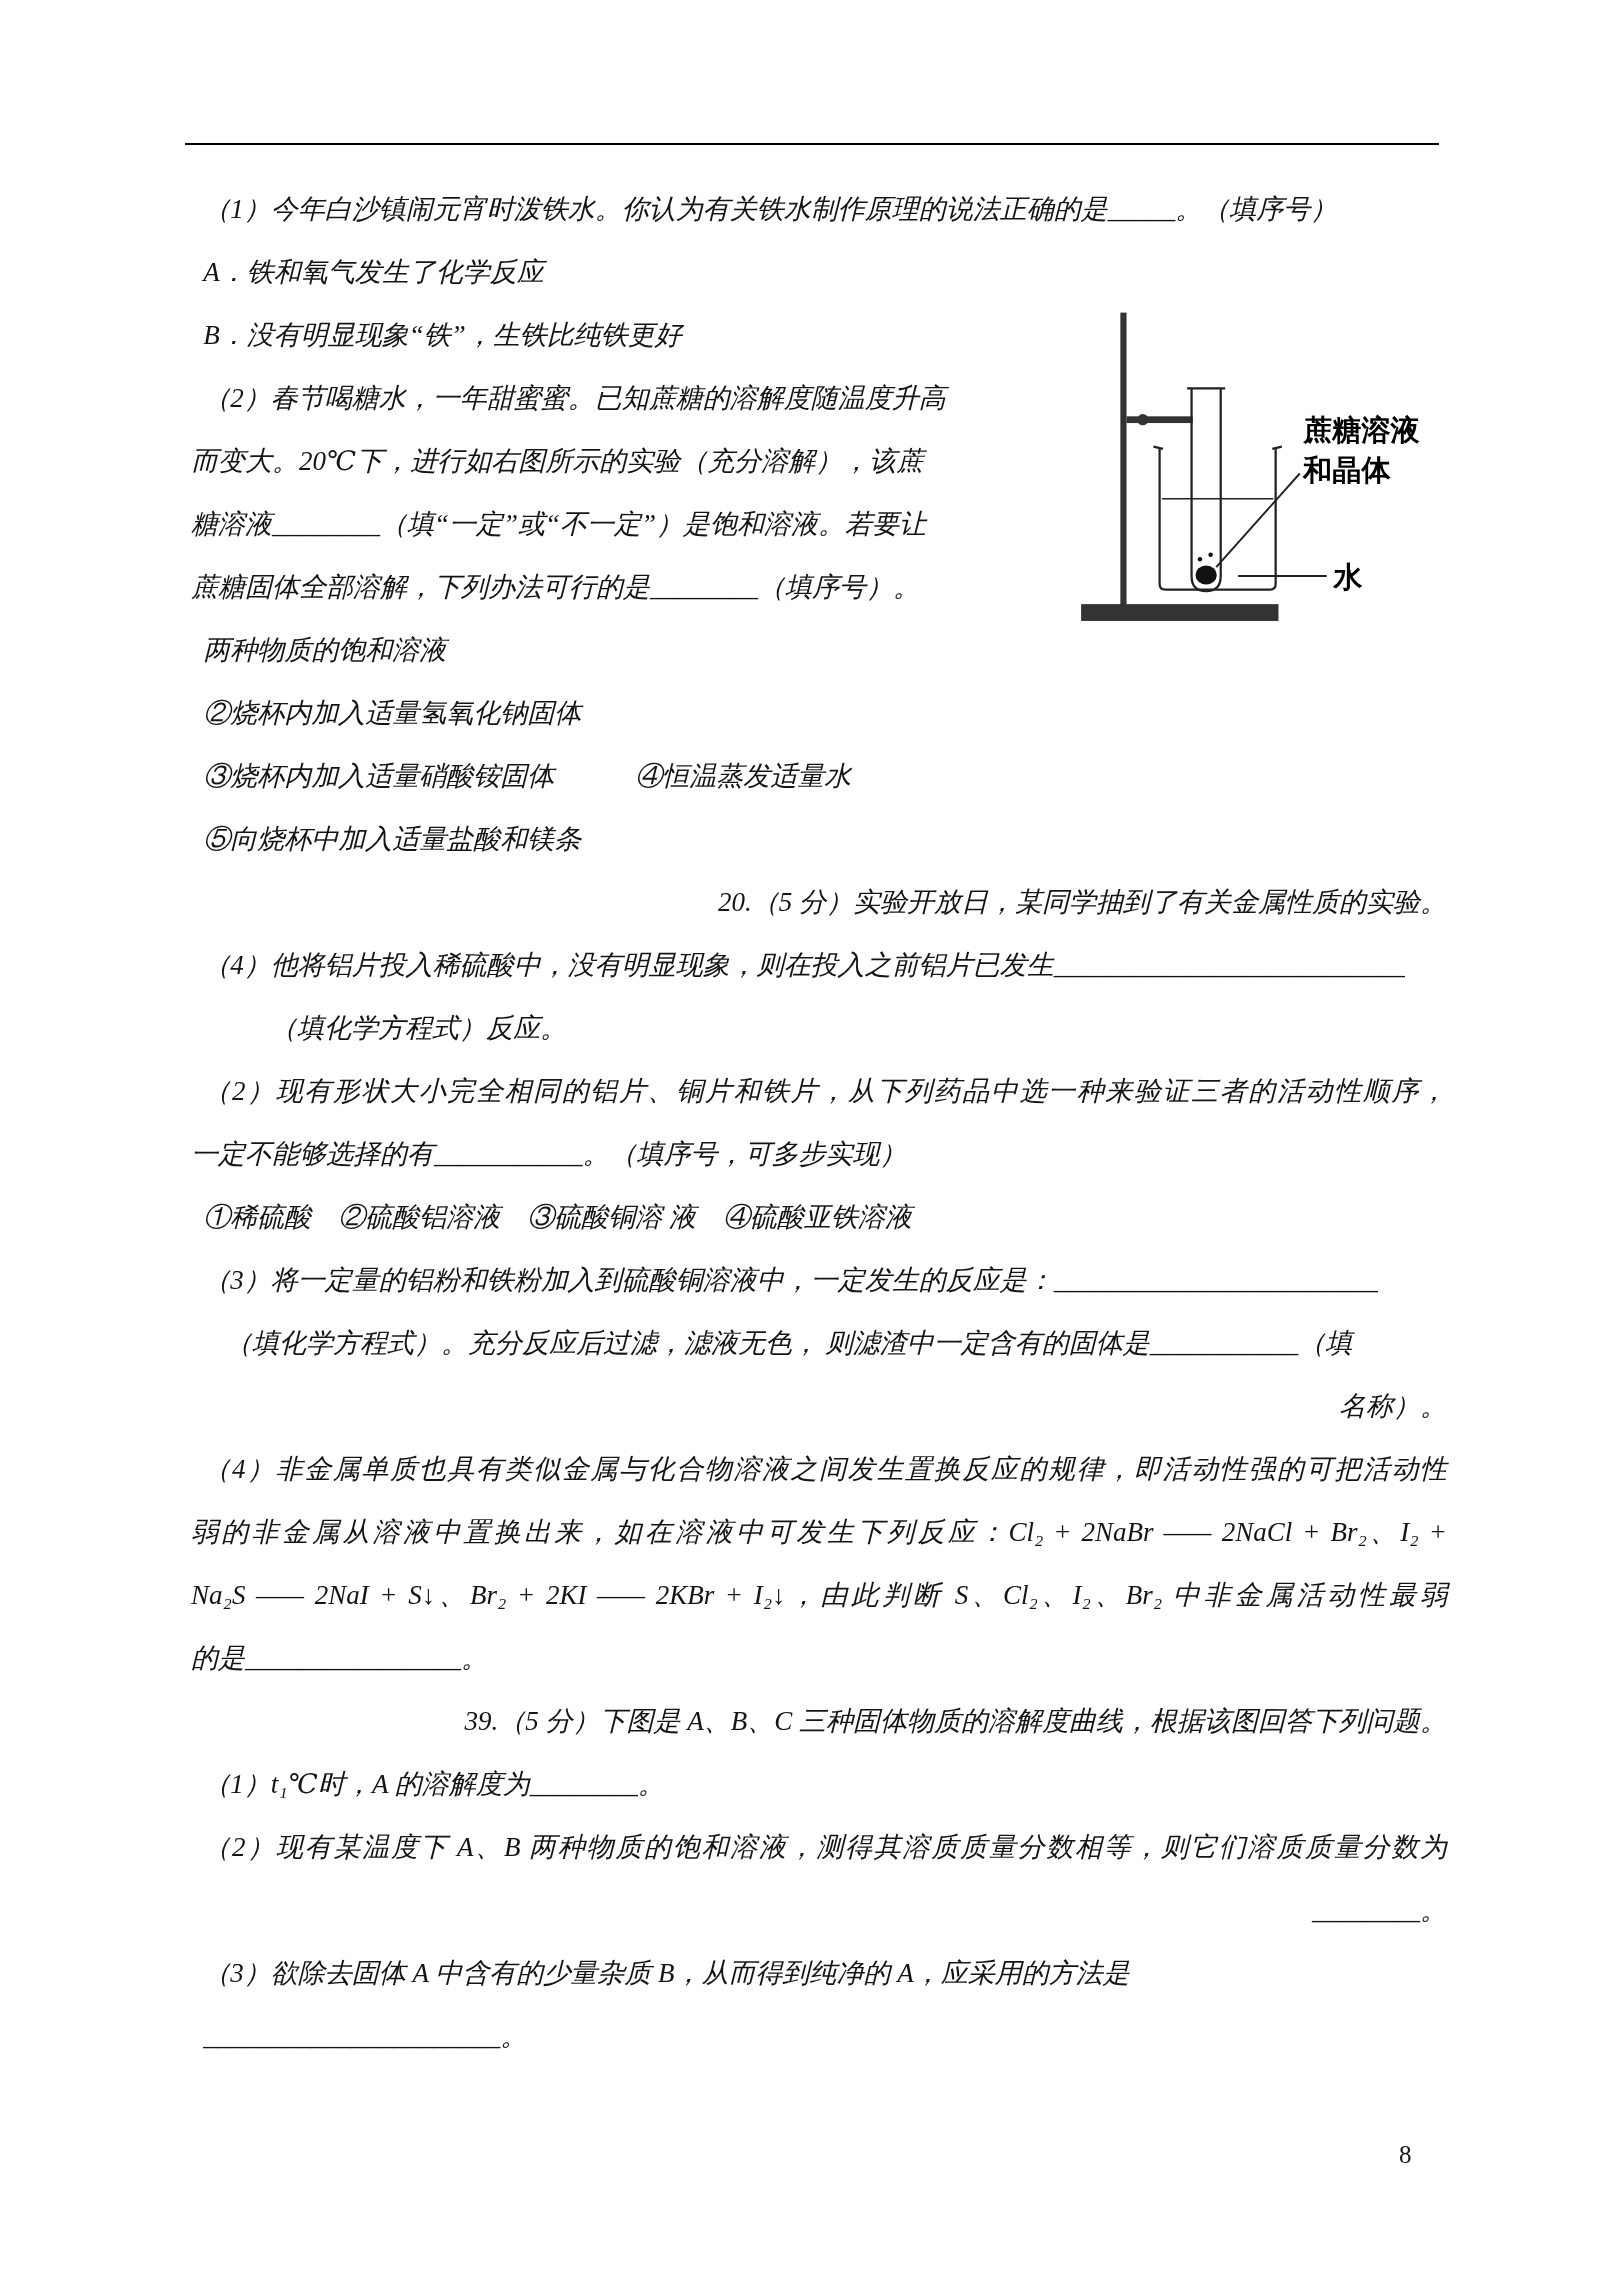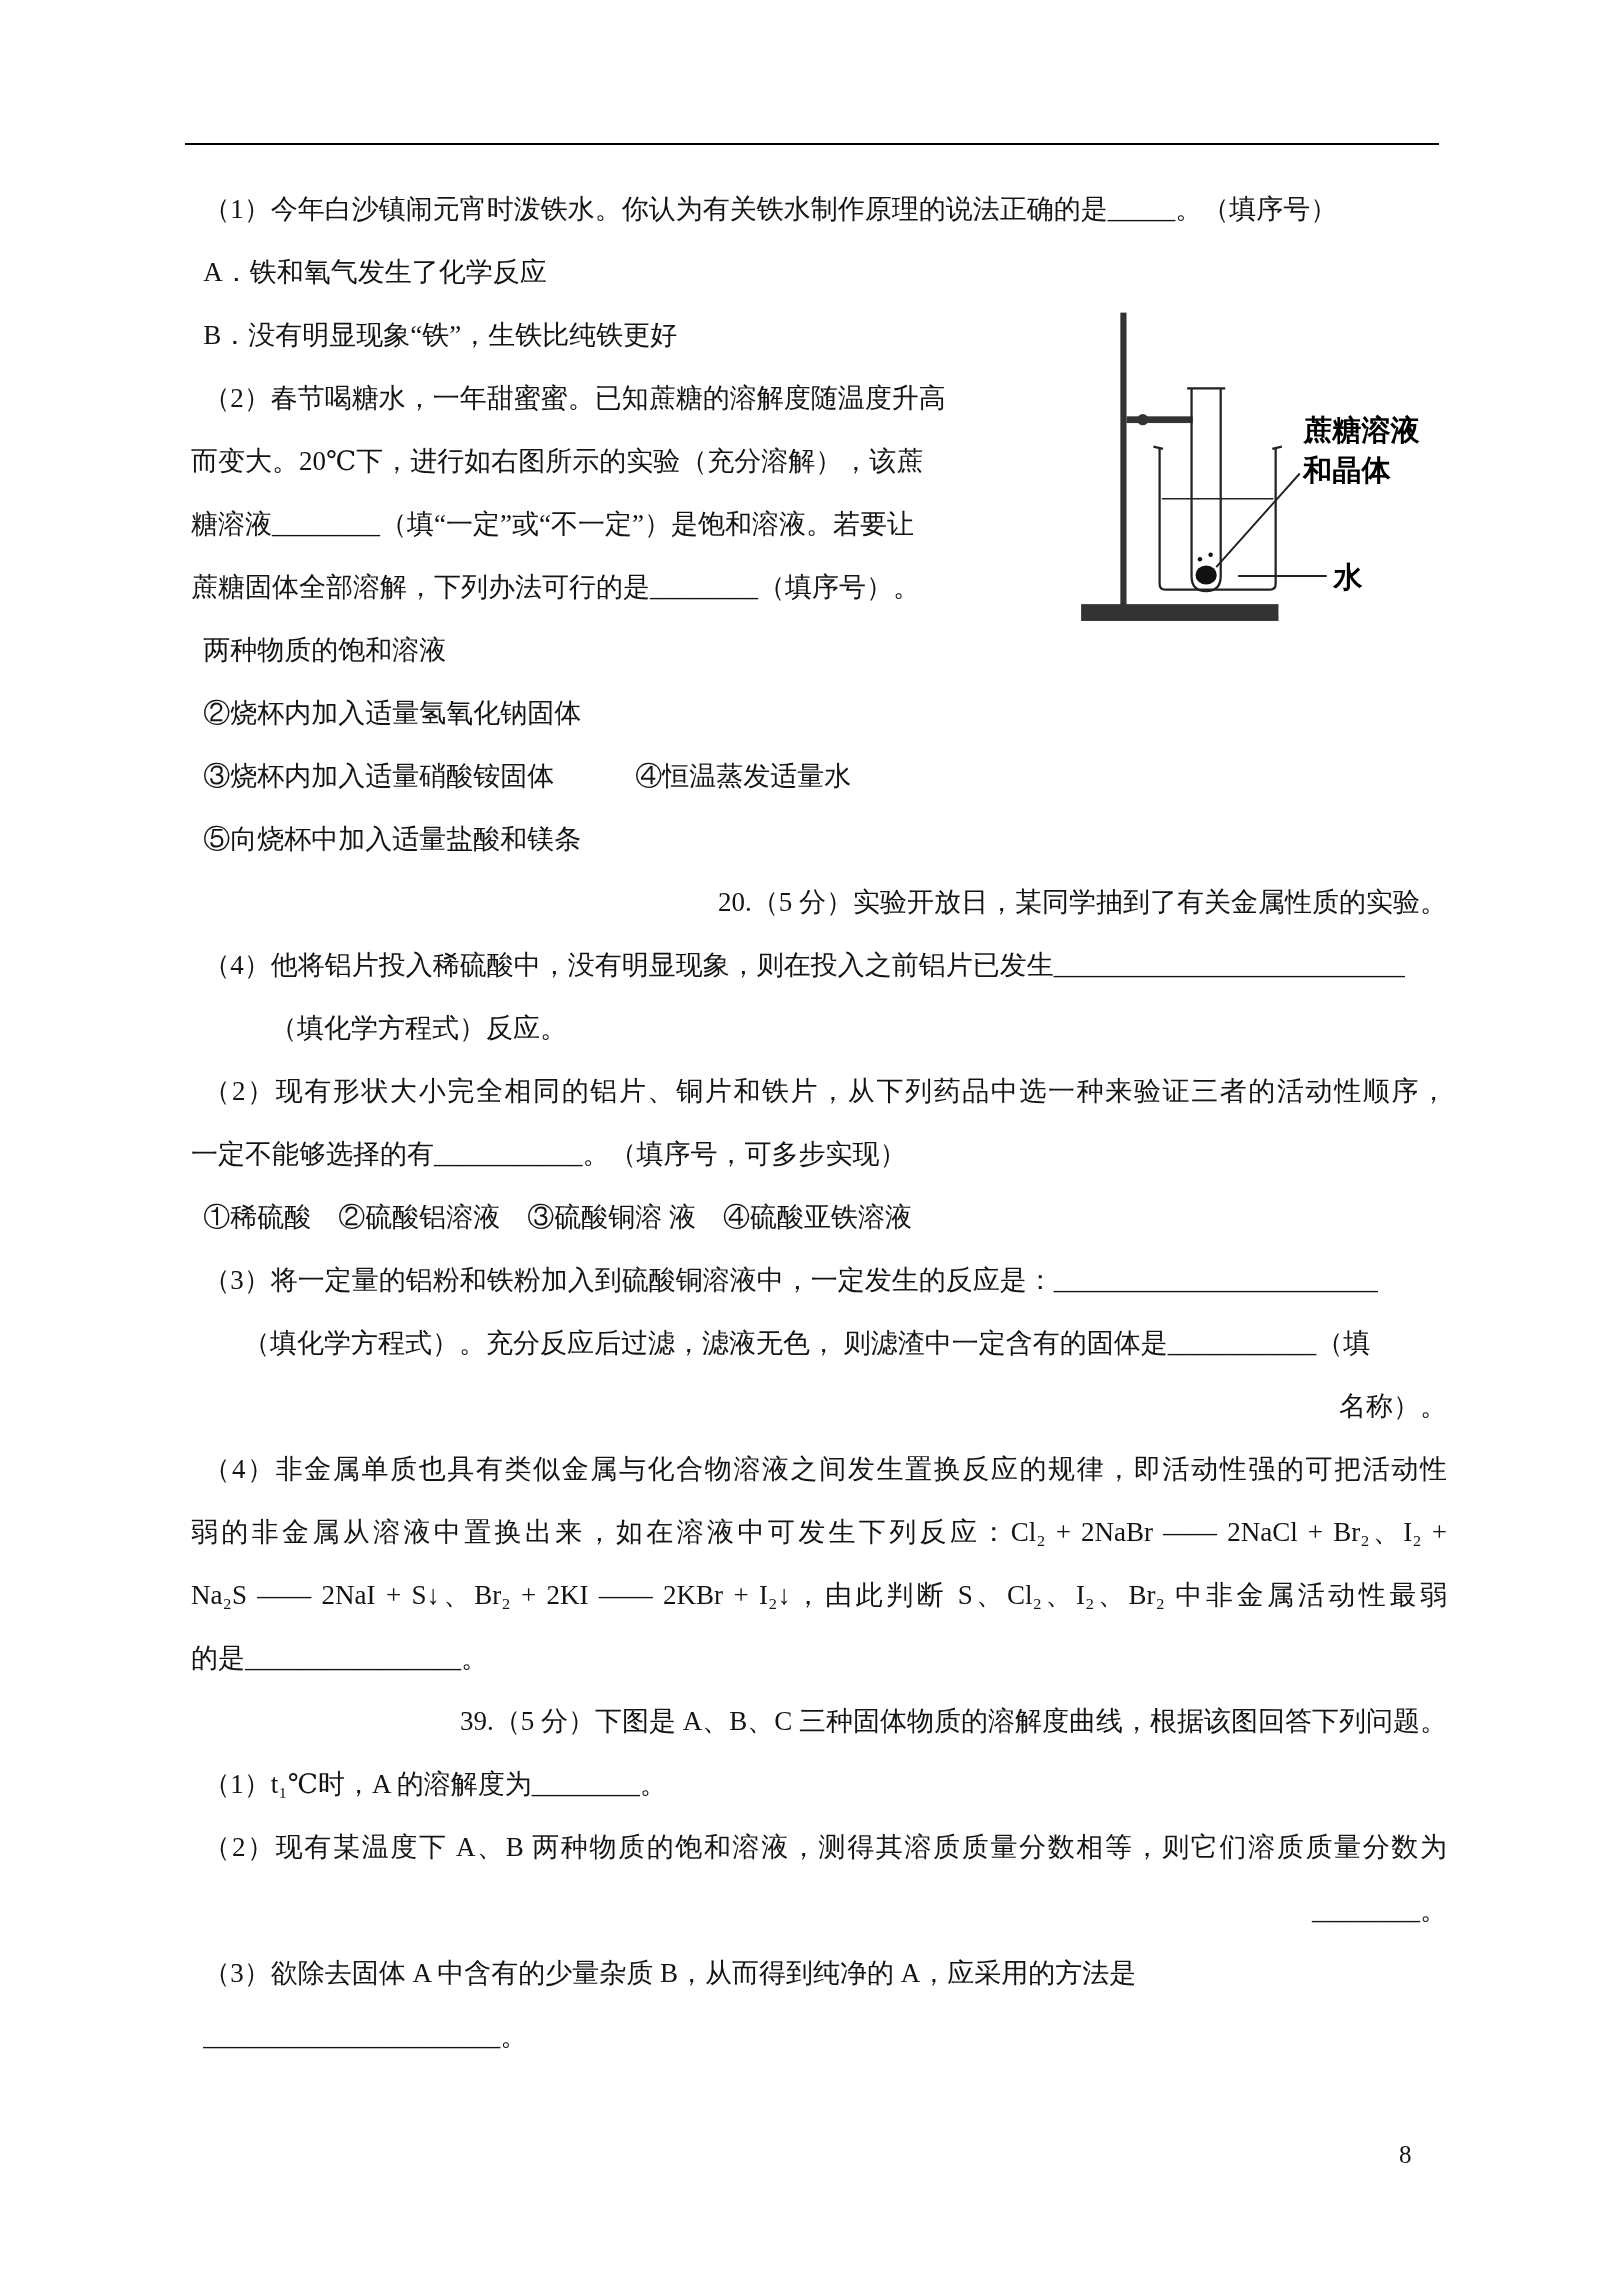--- a/index.html
+++ b/index.html
@@ -20,29 +20,30 @@
     height:1.7px;
     background:#000;
   }
   .content{
     position:absolute;
     left:191px;
     top:178px;
     width:1256px;
     font-size:27px;
     line-height:63px;
+    font-style:italic;
   }
   .line{
     white-space:pre-wrap;
     min-height:63px;
   }
   .item{margin-left:12.3px;}
   .cont{margin-left:0;}
   .out{margin-left:-53px;text-align:right;}
-  .ind1{margin-left:52px;}
+  .ind1{margin-left:34px;}
   .ind2{margin-left:79px;}
   .ind3{margin-left:53px;text-align:right;}
   .just{text-align:justify;text-align-last:justify;}
   .diagram{
     position:absolute;
     left:1080px;
     top:308px;
     width:370px;
     height:317px;
   }

